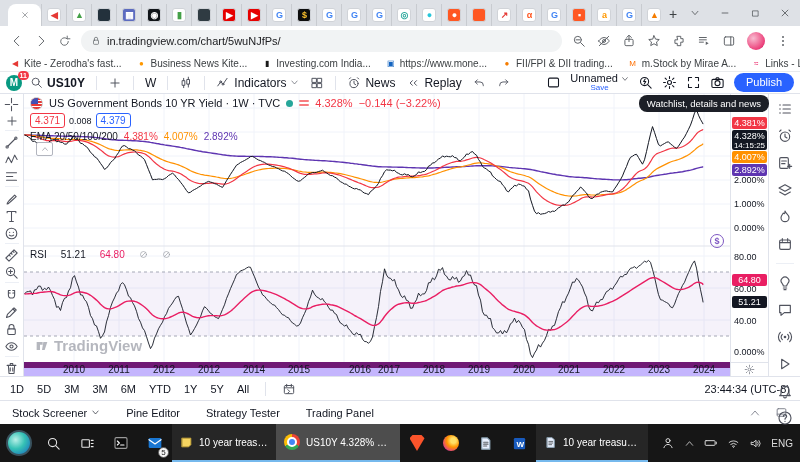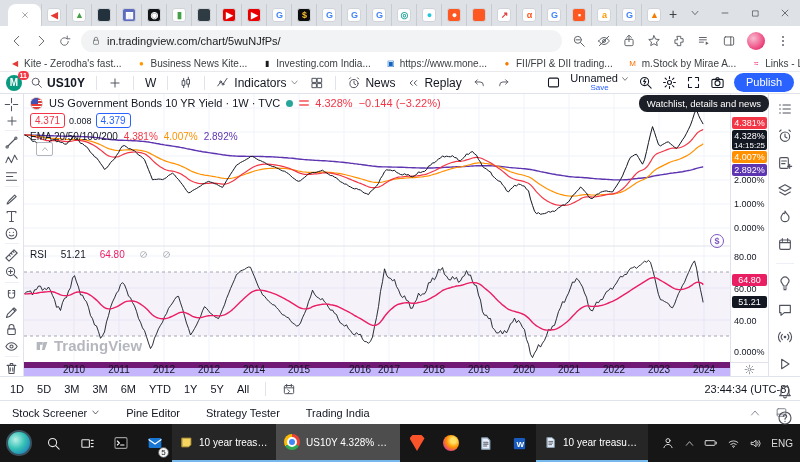--- a/index.html
+++ b/index.html
@@ -894,21 +894,21 @@
           </svg>
         </i>
       </span>
     <span class="bb-item">
         <span>Pine Editor</span>
       </span>
     <span class="bb-item">
         <span>Strategy Tester</span>
       </span>
     <span class="bb-item">
-        <span>Trading India</span>
+        <span>Trading Panel</span>
       </span>
     <span class="bb-right">
       <i class="ic">
           <svg viewBox="0 0 24 24" width="12" height="12" fill="none" stroke="currentColor" stroke-width="1.7" stroke-linecap="round" stroke-linejoin="round">
             <path d="M5 16l7-8 7 8"></path>
           </svg>
         </i>
       <i class="ic">
           <svg viewBox="0 0 24 24" width="13" height="13" fill="none" stroke="currentColor" stroke-width="1.7" stroke-linecap="round" stroke-linejoin="round">
             <rect x="4" y="5" width="16" height="14" rx="2"></rect>

